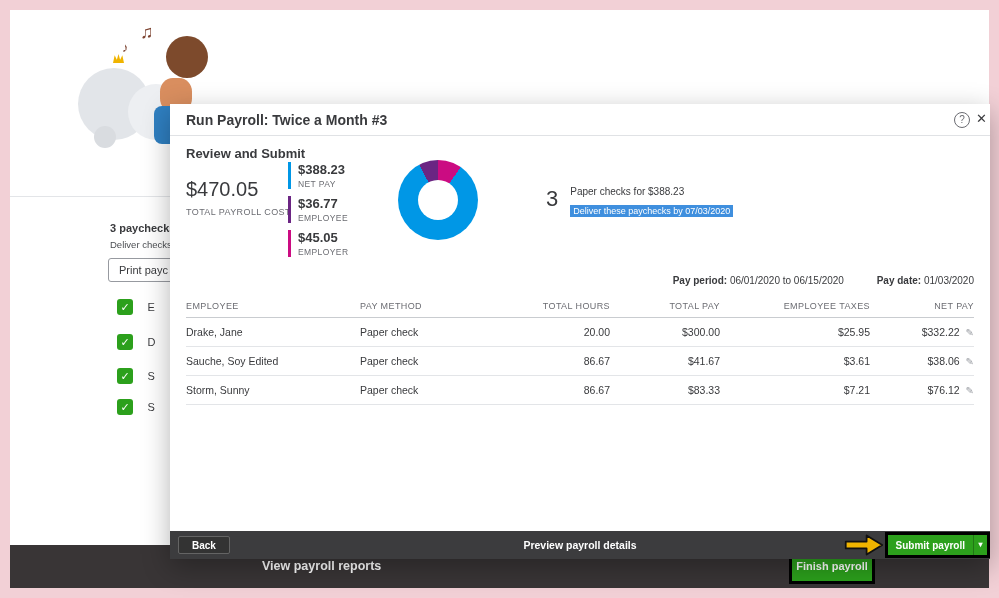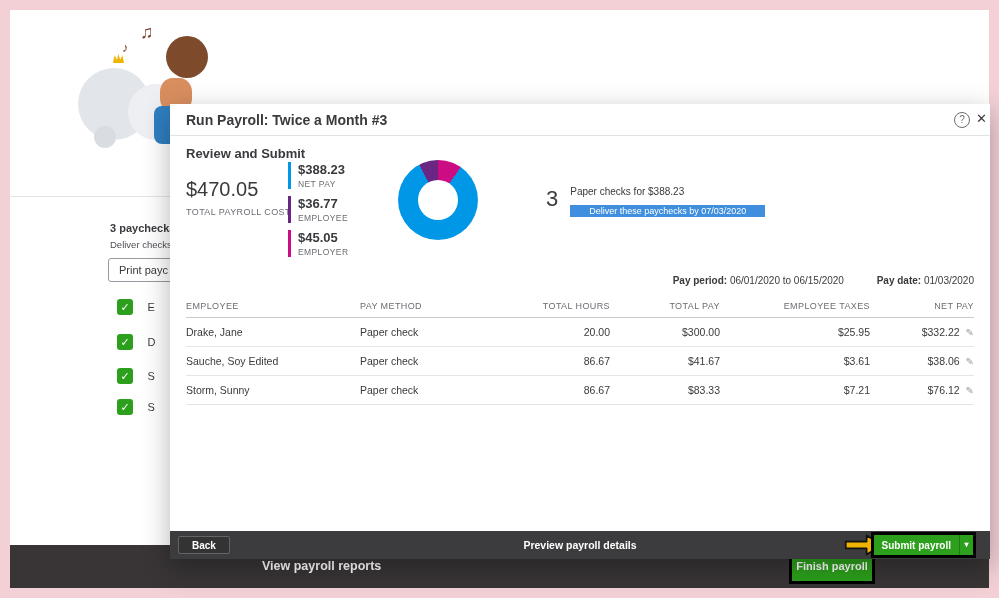--- a/index.html
+++ b/index.html
@@ -71,21 +71,21 @@
   .legend-item { display:flex; }
   .legend-bar { width:3px; margin-right:7px; }
   .legend-amt { font-size:13px; font-weight:600; }
   .legend-lbl { font-size:8.5px; color:#6b6c72; letter-spacing:.4px; margin-top:2px; }
   .donut { position:absolute; left:228px; top:56px; width:80px; height:80px; border-radius:50%; }
   .donut::after { content:""; position:absolute; inset:20px; border-radius:50%; background:#fff; }
   .checks-info { position:absolute; left:376px; top:82px; display:flex; align-items:flex-start; }
   .checks-count { font-size:22px; font-weight:300; margin-right:12px; line-height:26px; }
   .checks-line1 { font-size:10px; }
   .checks-line2 { margin-top:3px; }
-  .highlight { font-size:9px; color:#fff; padding:1px 19px; }
+  .highlight { font-size:9px; color:#fff; padding:1px 3px; }
   .pay-line { position:absolute; right:16px; top:171px; font-size:10px; white-space:nowrap; }
   .pay-line .b { font-weight:bold; }
   .pay-line .gap { margin-left:30px; }
   
   .paytable { position:absolute; left:16px; top:190px; width:788px; border-collapse:collapse; table-layout:fixed; }
   .paytable th {
     font-size:9px; color:#6b6c72; font-weight:normal; letter-spacing:.4px;
     text-align:left; padding:7px 0 6px; border-bottom:1px solid #c9ccd0;
   }
   .paytable td { font-size:10.5px; color:#393a3d; padding:8px 0; border-bottom:1px solid #e3e5e8; }
@@ -95,21 +95,21 @@
   .pencil { color:#9b9ea4; font-size:10px; margin-left:6px; cursor:pointer; }
   
   .modal-footer { position:absolute; left:0; bottom:0; width:100%; height:28px; background:#3c3c3e; }
   .back-btn {
     position:absolute; left:8px; top:5px; height:18px; padding:0 13px;
     background:#333; border:1px solid #646464; border-radius:2px;
     color:#fff; font-size:10px; font-weight:bold; font-family:"Liberation Sans", sans-serif; cursor:pointer;
   }
   .preview { position:absolute; left:0; right:0; top:0; text-align:center; line-height:28px;
              color:#fff; font-size:10.5px; font-weight:bold; cursor:pointer; }
-  .submit-box { position:absolute; right:14px; top:1px; border:3px solid #000; background:#000000; }
+  .submit-box { position:absolute; right:0; top:1px; border:3px solid #000; background:#000000; }
   .submit-btn { display:flex; align-items:center; height:20px; font-size:10px; }
   .submit-btn .lbl { padding:0 8px; }
   .caret { width:14px; text-align:center; border-left:1px solid rgba(0,0,0,.25); font-size:8px; line-height:20px; }
   .arrow-submit { right:106px; top:2px; }
 </style>
 </head>
 <body>
 
 <div class="page">
 

